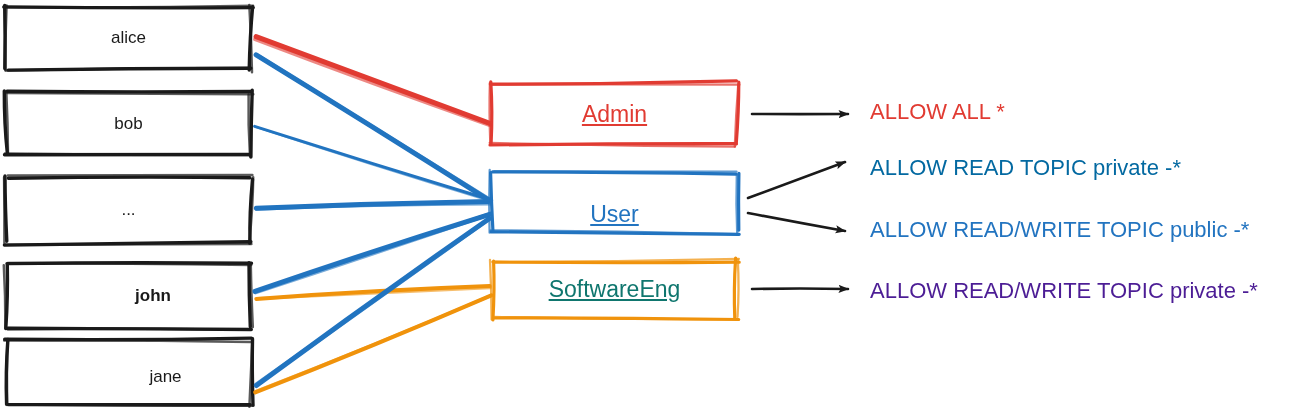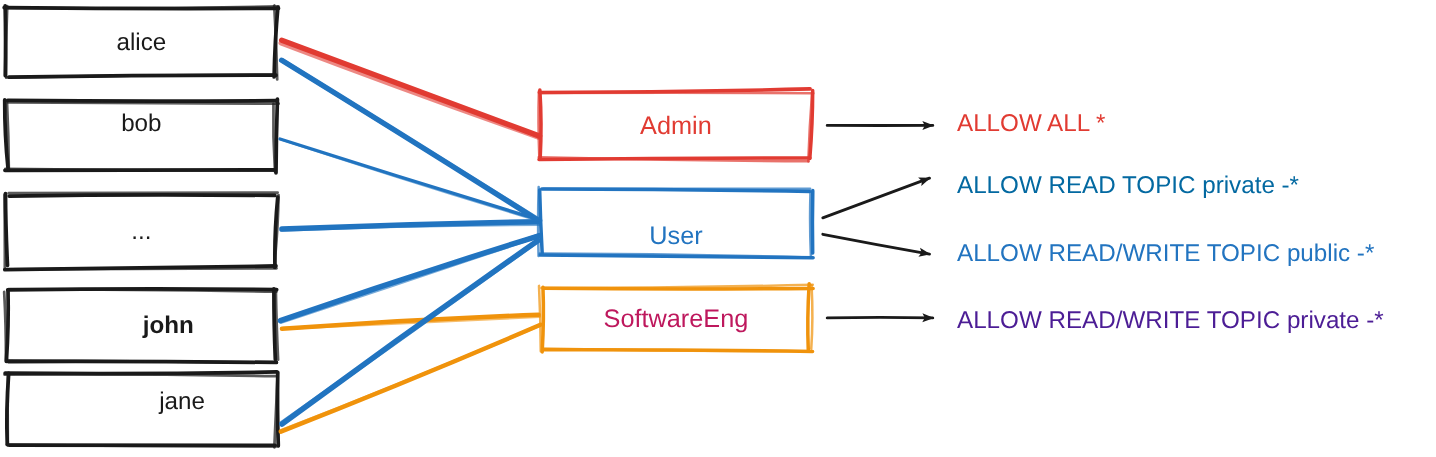--- a/index.html
+++ b/index.html
@@ -27,25 +27,26 @@
   .node-label {
     position: absolute;
     display: flex;
     align-items: center;
     justify-content: center;
     text-align: center;
     pointer-events: none;
     white-space: nowrap;
   }
   .user-node-label {
-    font-size: 22px;
+    font-size: 17px;
     color: #1a1a1a;
   }
   .role-node-label {
     font-size: 23px;
+    text-decoration: underline;
   }
   .perm-label {
     position: absolute;
     font-size: 22px;
     white-space: nowrap;
     line-height: 1;
     text-align: center;
   }
 </style>
 </head>
@@ -194,26 +195,26 @@
           <path d="M748,213 Q796.5,222.4 845,231" stroke="#1a1a1a" stroke-width="2.6" fill="none" stroke-linecap="round" marker-end="url(#arrowhead-black)"></path>
         </g>
         <g>
           <path d="M752,289 Q800.0,288.1 848,289" stroke="#1a1a1a" stroke-width="2.6" fill="none" stroke-linecap="round" marker-end="url(#arrowhead-black)"></path>
         </g>
       </g>
   </svg>
 
   <div id="labels-layer">
       <div class="node-label user-node-label" style="left: 6px; top: 6px; width: 245px; height: 64px;">alice</div>
-      <div class="node-label user-node-label" style="left: 6px; top: 80px; width: 245px; height: 63px;">bob</div>
+      <div class="node-label user-node-label" style="left: 6px; top: 92px; width: 245px; height: 63px;">bob</div>
       <div class="node-label user-node-label" style="left: 6px; top: 177px; width: 245px; height: 66px;">...</div>
       <div class="node-label user-node-label" style="left: 6px; top: 263px; width: 294px; height: 65px; font-weight: bold;">john</div>
-      <div class="node-label user-node-label" style="left: 6px; top: 332px; width: 245px; height: 65px; padding-left: 37px;">jane</div>
+      <div class="node-label user-node-label" style="left: 6px; top: 344px; width: 245px; height: 65px; padding-left: 37px;">jane</div>
       <div class="node-label role-node-label" style="left: 492px; top: 83px; width: 245px; height: 62px; color: rgb(225, 59, 50);">Admin</div>
       <div class="node-label role-node-label" style="left: 492px; top: 172px; width: 245px; height: 60px; color: rgb(34, 116, 192); margin-top: 12px;">User</div>
-      <div class="node-label role-node-label" style="left: 492px; top: 260px; width: 245px; height: 58px; color: #be185d; text-align: right;">SoftwareEng</div>
+      <div class="node-label role-node-label" style="left: 492px; top: 260px; width: 245px; height: 58px; color: #0f766e; text-align: right;">SoftwareEng</div>
       <div class="perm-label" style="left: 870px; top: 101px; color: rgb(225, 59, 50);">ALLOW ALL *</div>
       <div class="perm-label" style="left: 870px; top: 157px; color: #0369a1;">ALLOW READ TOPIC private -*</div>
       <div class="perm-label" style="left: 870px; top: 219px; color: rgb(34, 116, 192);">ALLOW READ/WRITE TOPIC public -*</div>
       <div class="perm-label" style="left: 870px; top: 280px; color: #4c1d95;">ALLOW READ/WRITE TOPIC private -*</div>
     </div>
 
 </div>
 
 </body></html>

